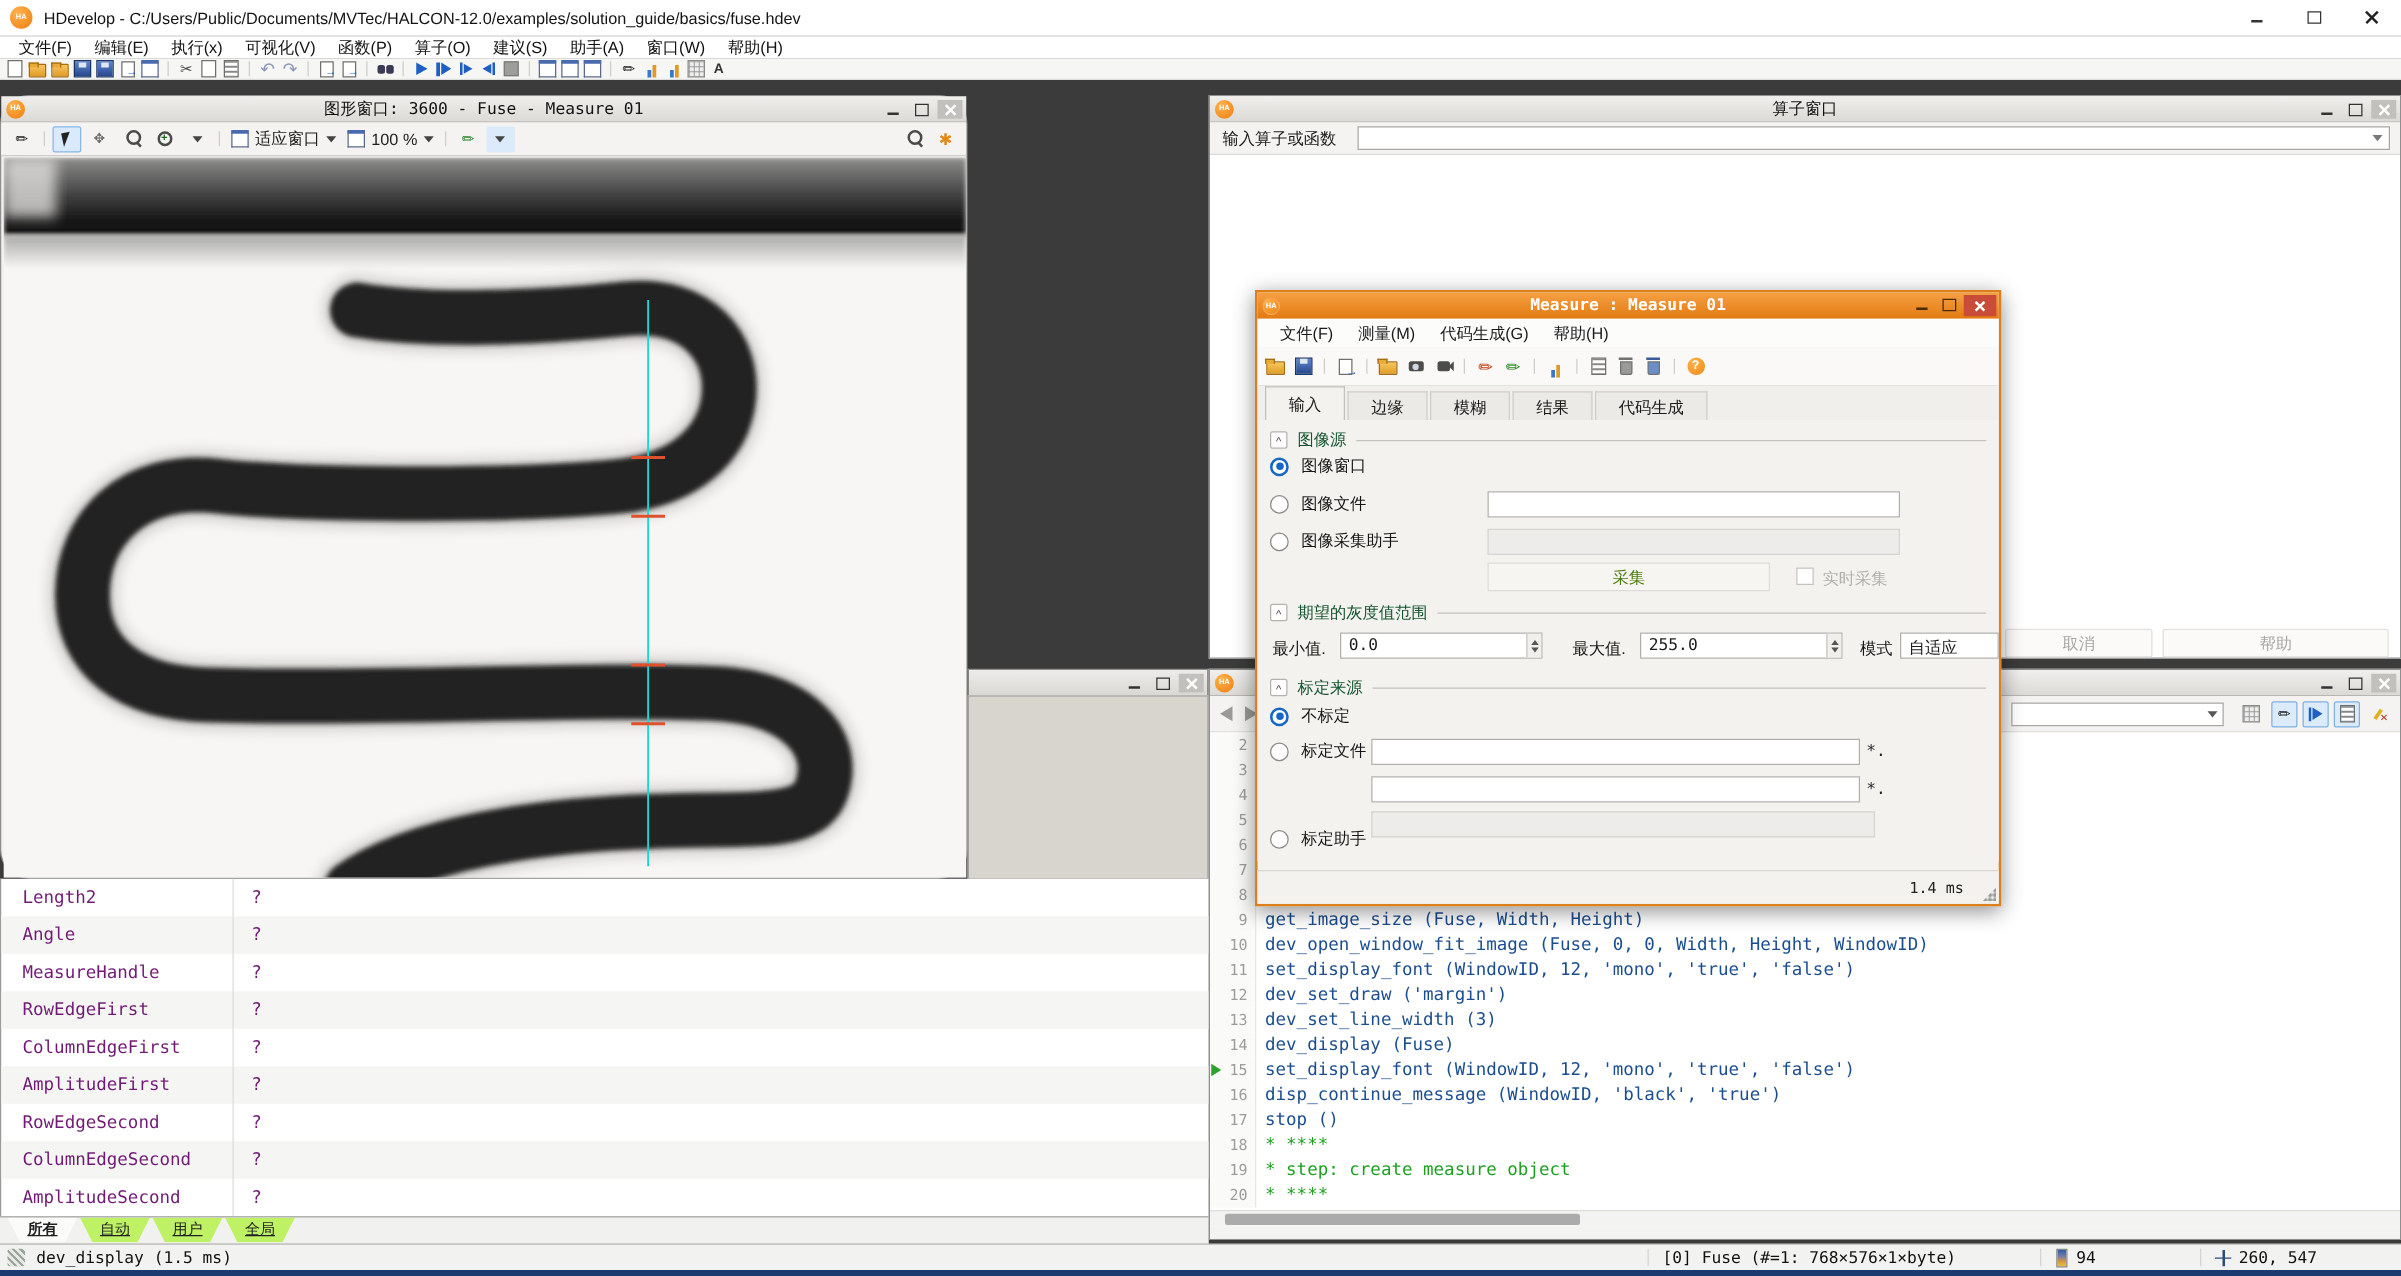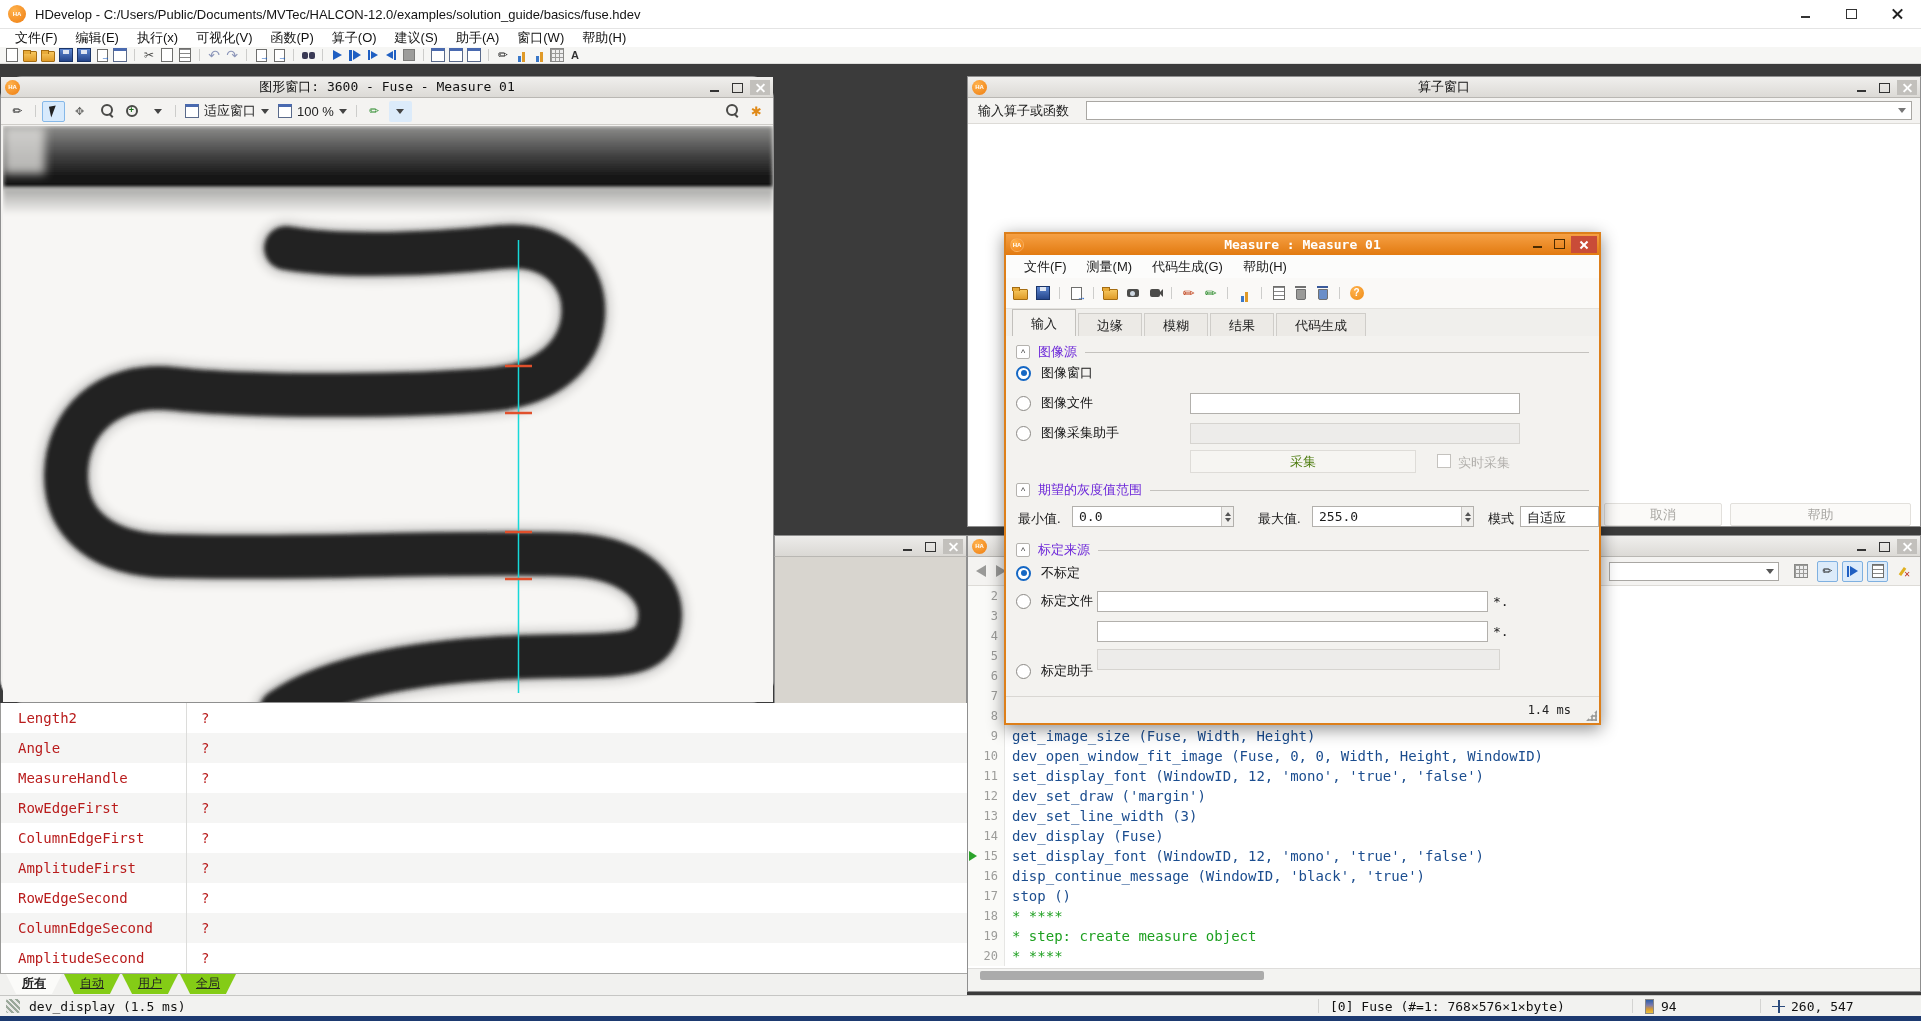--- a/index.html
+++ b/index.html
@@ -113,27 +113,27 @@
   .gbtn{ height:21px; min-width:23px; display:flex; align-items:center; justify-content:center; border:1px solid transparent; border-radius:2px; gap:2px; padding:0 2px; }
   .gbtn.sel{ background:#d8eafc; border-color:#86b8e8; }
   .glabel{ font-size:13px; color:#222; padding:0 3px; }
   #gcanvas{ position:absolute; left:2px; top:49px; width:770px; height:576px; background:#f7f6f4; }
   #gcanvas svg{ display:block; width:100%; height:100%; }
 
   
   #vwtitle{ left:774px; top:535px; width:193px; height:22px; background:linear-gradient(#edecea,#dad8d4); border:1px solid #8f8f8f; border-bottom:1px solid #b9b7b3; }
   #vwbody{ left:774px; top:557px; width:193px; height:146px; background:#d8d5cf; border-left:1px solid #8f8f8f; border-right:1px solid #8f8f8f; }
   #vwtable{ left:0; top:703px; width:967px; height:270px; background:#fff; border-left:1px solid #9a9a98; }
-  .vrow{ display:flex; height:30px; align-items:center; font-family:"DejaVu Sans Mono",monospace; font-size:14px; color:#b91c1c; }
+  .vrow{ display:flex; height:30px; align-items:center; font-family:"DejaVu Sans Mono",monospace; font-size:14px; color:#701a75; }
   .vrow:nth-of-type(even){ background:#f5f5f4; }
   .vname{ width:186px; padding-left:17px; border-right:1px solid #dcdcda; align-self:stretch; display:flex; align-items:center; }
   .vval{ padding-left:14px; }
   #vwtabs{ left:0; top:973px; width:967px; height:22px; background:#f1f1ef; border-top:1px solid #a8a8a6; display:flex; padding-left:6px; gap:2px; }
   .vtab{ height:20px; padding:1px 16px 0; font-size:12px; text-decoration:underline; color:#222;
-    background:#84cc16; clip-path:polygon(0 0,100% 0,82% 100%,18% 100%); }
+    background:#bef264; clip-path:polygon(0 0,100% 0,82% 100%,18% 100%); }
   .vtab.active{ background:#fbfbf9; font-weight:bold; }
 
   
   #statusbar{ left:0; top:995px; width:1921px; height:21px; background:#f2f2f0; border-top:1px solid #c6c6c4; }
   #statusbar .seg{ position:absolute; top:0; height:20px; display:flex; align-items:center; font-family:"DejaVu Sans Mono",monospace; font-size:13px; color:#111; }
   .ssep{ position:absolute; top:3px; width:1px; height:14px; background:#d4d4d2; }
   #run-ind{ width:14px; height:14px; background:repeating-linear-gradient(45deg,#9aa89a 0 2px,#e8e8e6 2px 4px); border-radius:2px; margin-right:9px; }
   #grayicon{ width:9px; height:15px; background:linear-gradient(#2d5ea8,#7a7ab0 40%,#d89a30,#e8c040); border:1px solid #888; margin-right:7px; }
   #posicon{ position:relative; width:13px; height:13px; margin-right:6px; }
   #posicon::before{ content:""; position:absolute; left:6px; top:0; width:1.5px; height:13px; background:#2a4a7c; }
@@ -182,21 +182,21 @@
     display:flex; align-items:center; padding-left:6px; gap:5px; }
   #mdtoolbar .ic{ width:17px; height:17px; font-size:14px; }
   #mdtabs{ position:absolute; left:0; top:75px; width:593px; height:27px; background:#f0efec; display:flex; align-items:flex-end; padding-left:6px; }
   .mtab{ height:23px; padding:3px 18px 0; font-size:13px; background:#eceae6; border:1px solid #cfcdc9; border-bottom:none; margin-right:2px; }
   .mtab.active{ height:27px; padding-top:5px; background:#f3f2ef; border-color:#c2c0bc; position:relative; z-index:2; }
   #mdbody{ position:absolute; left:0; top:102px; width:593px; height:353px; background:#f3f2ef; }
   .sechdr{ position:absolute; left:10px; right:10px; height:16px; display:flex; align-items:center; }
   .colbtn{ width:14px; height:14px; background:#fff; border:1px solid #b4b2ae; border-radius:2px; margin-right:8px;
     display:flex; align-items:center; justify-content:center; font-size:9px; color:#444; }
   .colbtn::after{ content:"^"; margin-top:2px; }
-  .sechdr .sectitle{ font-size:13px; color:#6d28d9; margin-right:8px; }
+  .sechdr .sectitle{ font-size:13px; color:#14532d; margin-right:8px; }
   .sechdr .secline{ flex:1; height:1px; background:#c4c2be; }
   .radio{ width:15px; height:15px; border-radius:50%; border:1px solid #8c8a86; background:#fff; position:relative; flex:0 0 auto; }
   .radio.sel{ border:2px solid #1467c4; }
   .radio.sel::after{ content:""; position:absolute; left:2.5px; top:2.5px; width:6px; height:6px; border-radius:50%; background:#1467c4; }
   .rrow{ position:absolute; display:flex; align-items:center; gap:10px; left:10px; }
   .rlabel{ font-size:13px; color:#161616; }
   .minput{ position:absolute; height:21px; background:#fff; border:1px solid #b2b0ac; }
   .minput.dis{ background:#edecea; border-color:#d6d4d0; }
   .mbtn-dis{ position:absolute; height:23px; background:#f6f5f2; border:1px solid #dedcd8; color:#4d7c0f; font-size:13px;
     display:flex; align-items:center; justify-content:center; }

